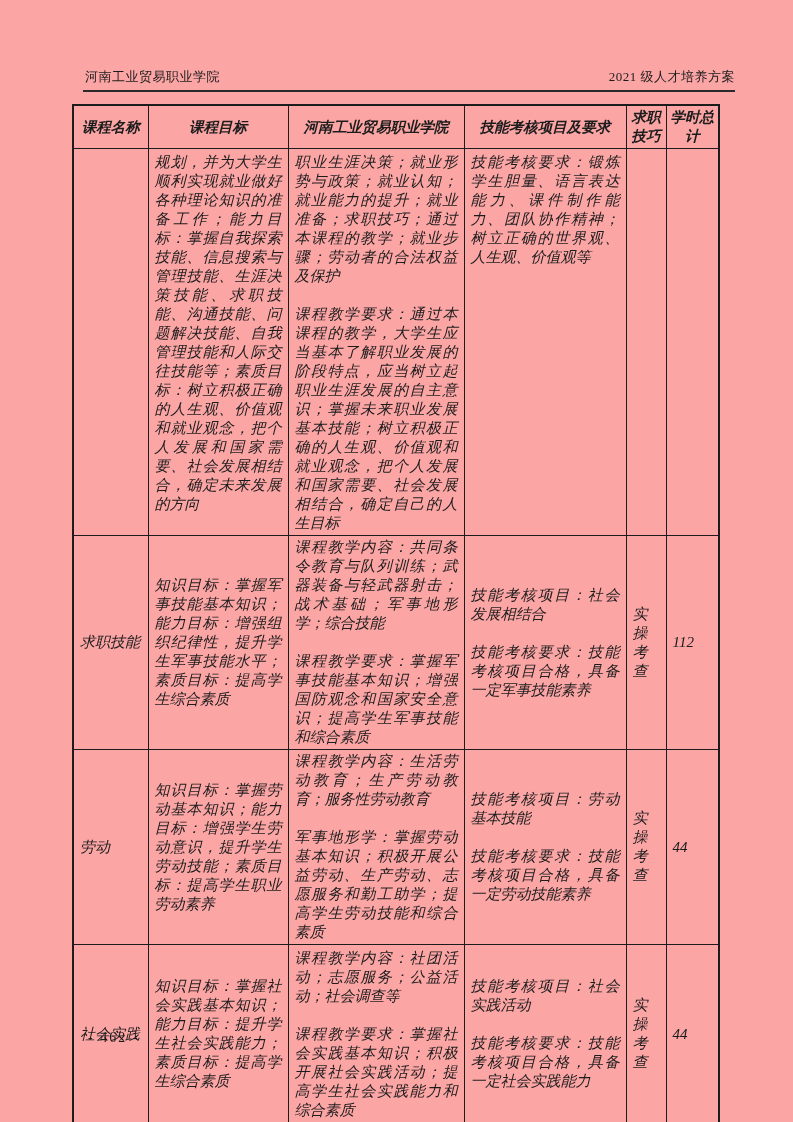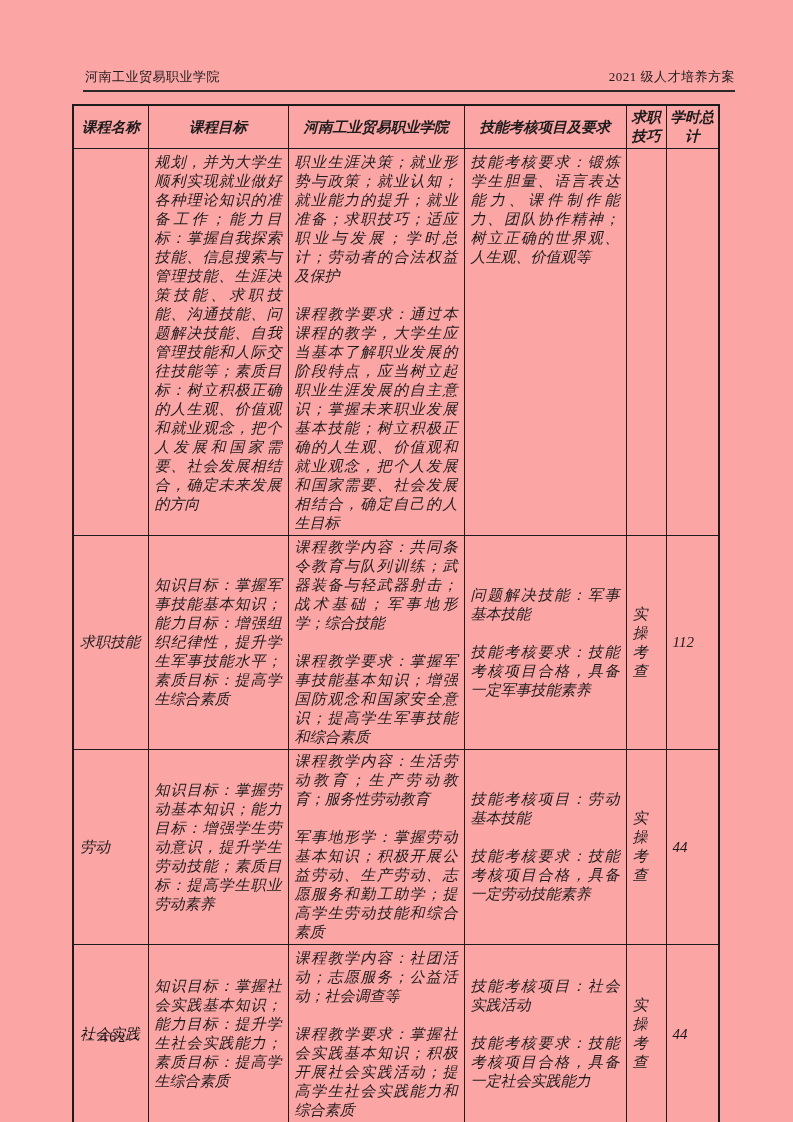--- a/index.html
+++ b/index.html
@@ -91,41 +91,41 @@
       <th>求职技巧</th>
       <th>学时总计</th>
     </tr>
 
     <tr class="r0">
       <td class="name"></td>
       <td>
         <p>规划，并为大学生顺利实现就业做好各种理论知识的准备工作；能力目标：掌握自我探索技能、信息搜索与管理技能、生涯决策技能、求职技能、沟通技能、问题解决技能、自我管理技能和人际交往技能等；素质目标：树立积极正确的人生观、价值观和就业观念，把个人发展和国家需要、社会发展相结合，确定未来发展的方向</p>
       </td>
       <td>
-        <p>职业生涯决策；就业形势与政策；就业认知；就业能力的提升；就业准备；求职技巧；适应职业与发展；学时总计；劳动者的合法权益及保护</p>
+        <p>职业生涯决策；就业形势与政策；就业认知；就业能力的提升；就业准备；求职技巧；通过本课程的教学；就业步骤；劳动者的合法权益及保护</p>
         <p>课程教学要求：通过本课程的教学，大学生应当基本了解职业发展的阶段特点，应当树立起职业生涯发展的自主意识；掌握未来职业发展基本技能；树立积极正确的人生观、价值观和就业观念，把个人发展和国家需要、社会发展相结合，确定自己的人生目标</p>
       </td>
       <td>
         <p>技能考核要求：锻炼学生胆量、语言表达能力、课件制作能力、团队协作精神；树立正确的世界观、人生观、价值观等</p>
       </td>
       <td class="center"></td>
       <td class="center"></td>
     </tr>
 
     <tr class="r1">
       <td class="name">求职技能</td>
       <td>
         <p>知识目标：掌握军事技能基本知识；能力目标：增强组织纪律性，提升学生军事技能水平；素质目标：提高学生综合素质</p>
       </td>
       <td>
         <p>课程教学内容：共同条令教育与队列训练；武器装备与轻武器射击；战术基础；军事地形学；综合技能</p>
         <p>课程教学要求：掌握军事技能基本知识；增强国防观念和国家安全意识；提高学生军事技能和综合素质</p>
       </td>
       <td>
-        <p>问题解决技能：军事基本技能</p>
+        <p>技能考核项目：社会发展相结合</p>
         <p>技能考核要求：技能考核项目合格，具备一定军事技能素养</p>
       </td>
       <td class="center">实操考查</td>
       <td class="center">112</td>
     </tr>
 
     <tr class="r2">
       <td class="name">劳动</td>
       <td>
         <p>知识目标：掌握劳动基本知识；能力目标：增强学生劳动意识，提升学生劳动技能；素质目标：提高学生职业劳动素养</p>

